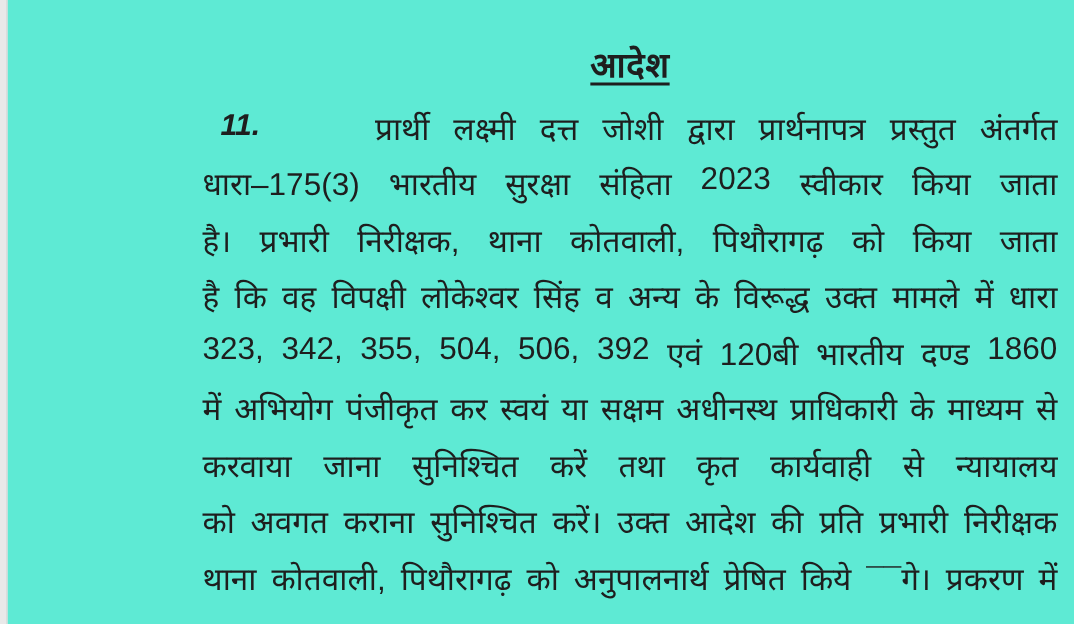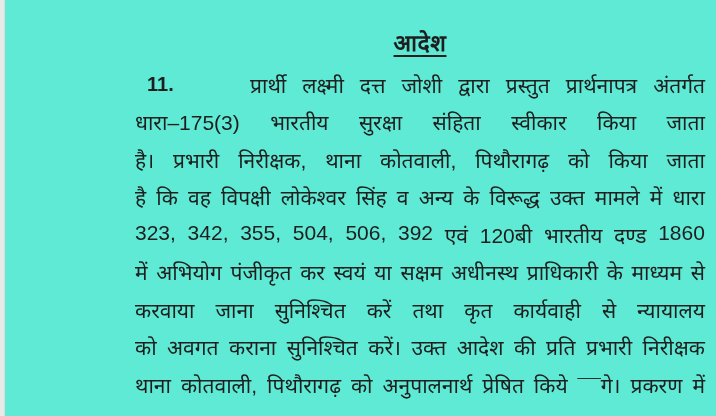--- a/index.html
+++ b/index.html
@@ -49,20 +49,21 @@
     align-items: center;
     font-size: 21px;
   }
   .para-num {
     display: inline-block;
     margin-left: 12px;
     width: 103px;
     font-weight: bold;
     font-size: 20px;
     flex: 0 0 auto;
+    font-style: italic;
   }
   .words {
     display: flex;
     flex: 1 1 auto;
     justify-content: space-between;
     min-width: 0;
   }
   .words span {
     white-space: nowrap;
   }
@@ -76,31 +77,32 @@
     <h1 class="heading">आदेश</h1>
     <div class="lines">
         <div class="line">
           <span class="para-num">11.</span>
           <span class="words">
             <span>प्रार्थी</span>
             <span>लक्ष्मी</span>
             <span>दत्त</span>
             <span>जोशी</span>
             <span>द्वारा</span>
+            <span>प्रार्थनापत्र</span>
             <span>प्रस्तुत</span>
-            <span>प्रार्थनापत्र</span>
             <span>अंतर्गत</span>
           </span>
         </div>
         <div class="line">
           <span class="words">
             <span>धारा–175(3)</span>
             <span>भारतीय</span>
             <span>सुरक्षा</span>
             <span>संहिता</span>
+            <span>2023</span>
             <span>स्वीकार</span>
             <span>किया</span>
             <span>जाता</span>
           </span>
         </div>
         <div class="line">
           <span class="words">
             <span>है।</span>
             <span>प्रभारी</span>
             <span>निरीक्षक,</span>

